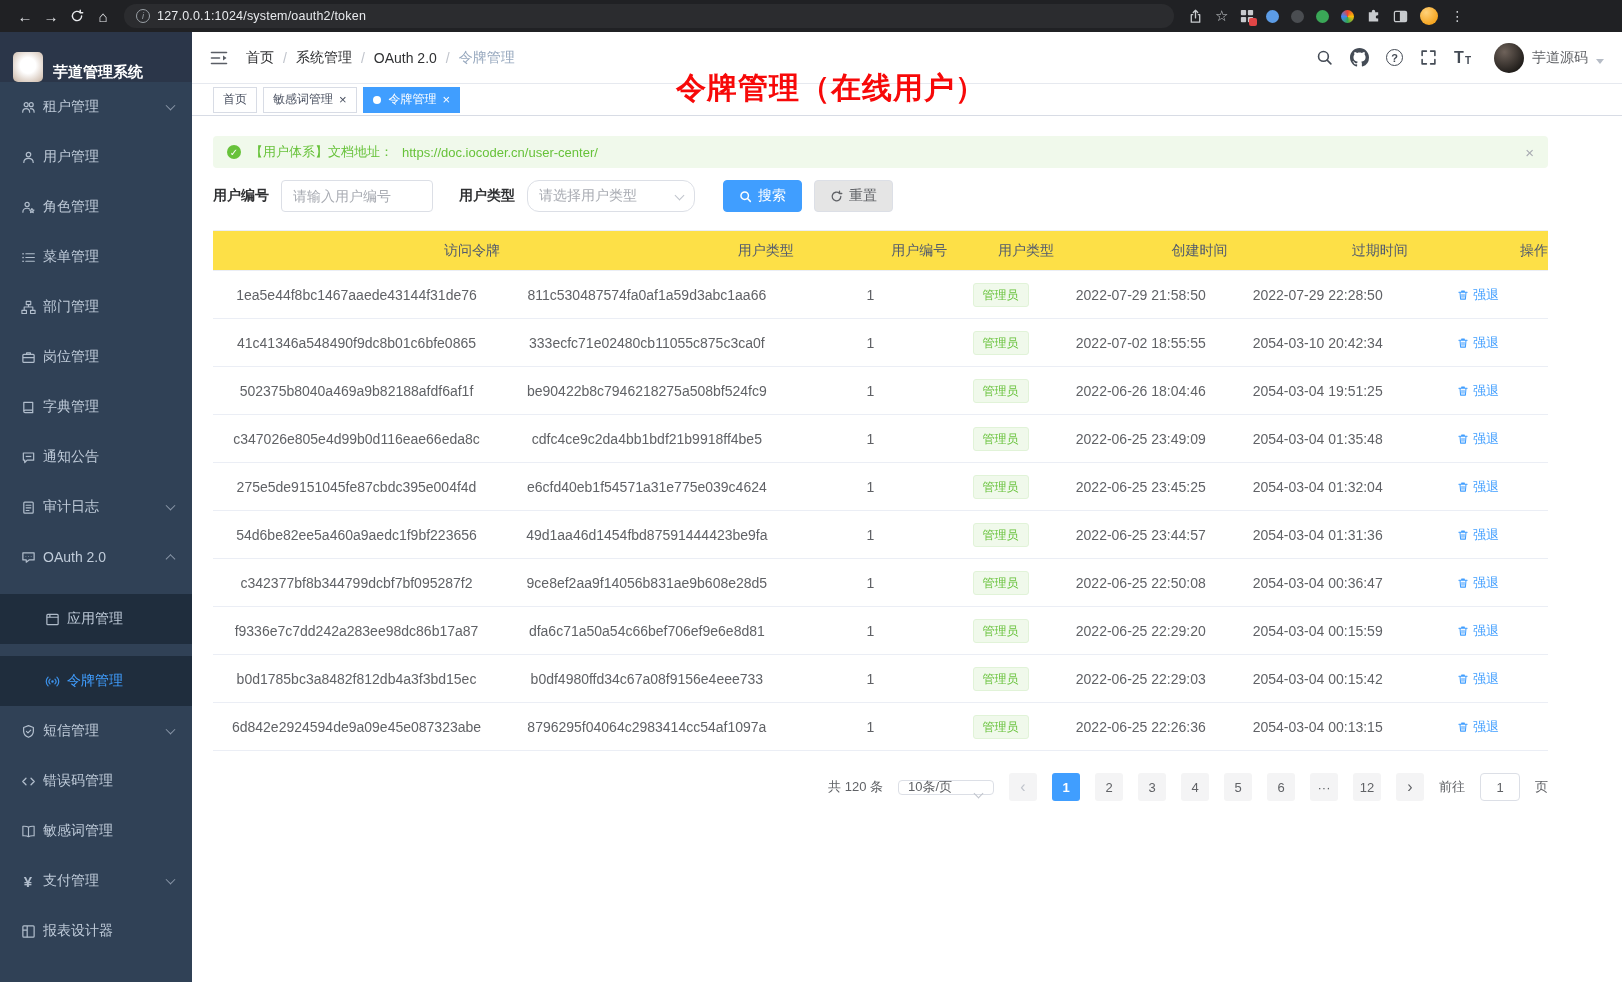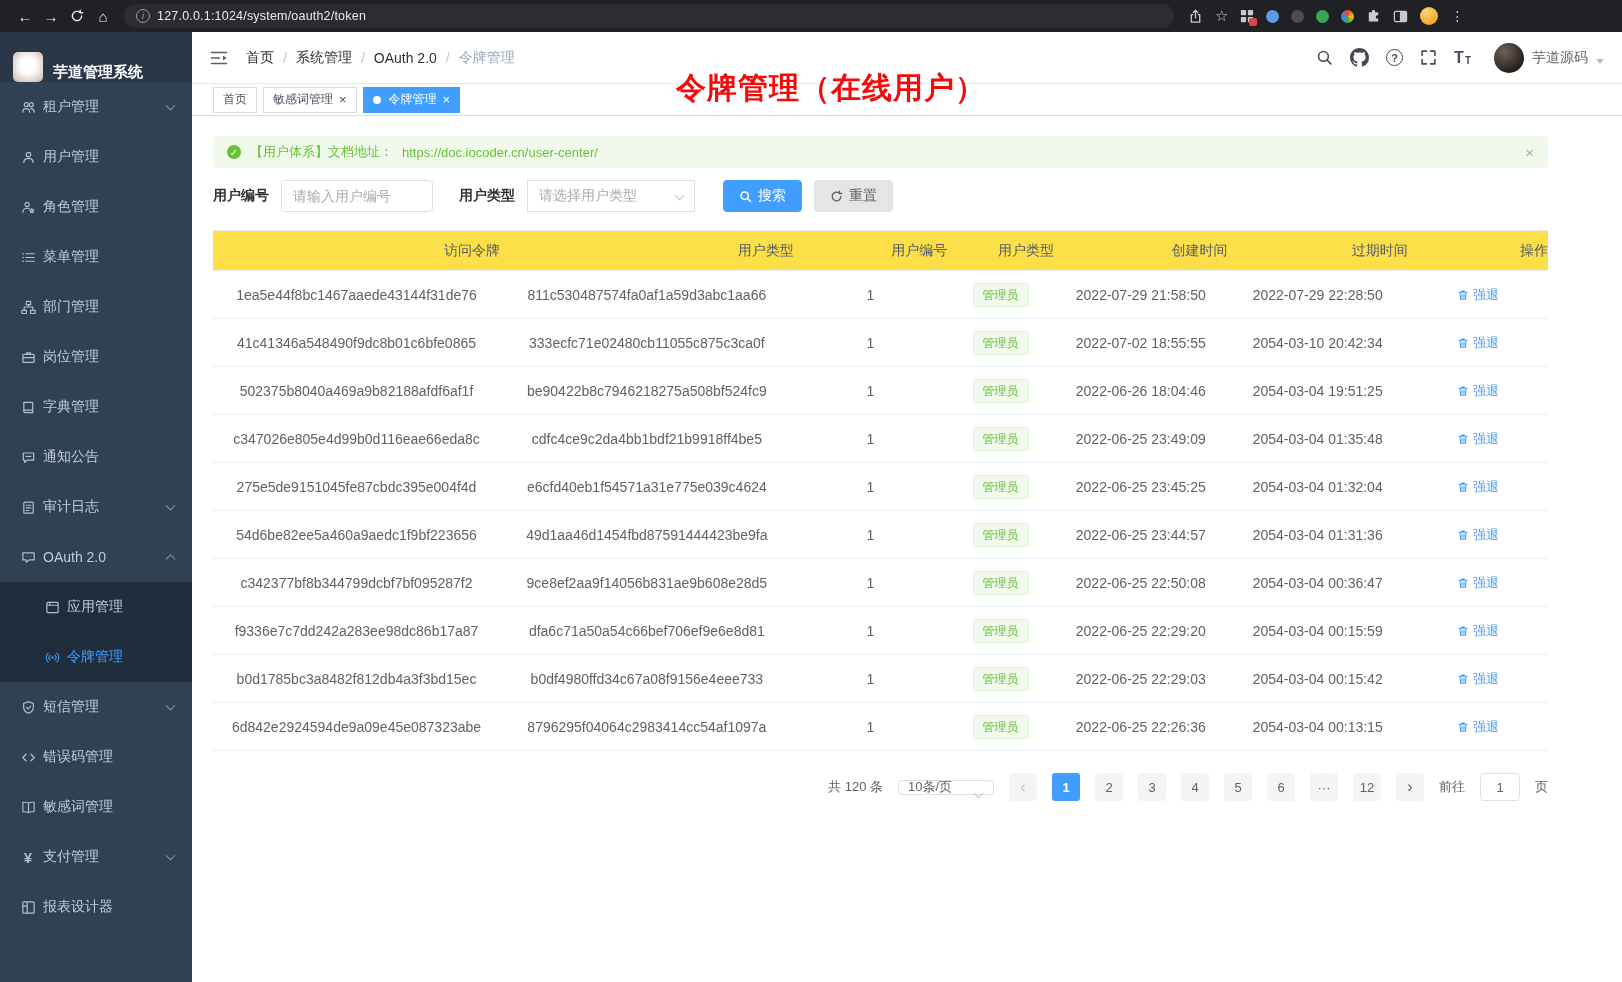--- a/index.html
+++ b/index.html
@@ -28,21 +28,21 @@
   .app { display:flex; height:950px; }
 
   
   .sidebar { width:192px; background:#304156; flex-shrink:0; display:flex; flex-direction:column; }
   .logo-row { height:50px; display:flex; align-items:flex-end; gap:10px; padding:0 13px; background:#2b3649; flex-shrink:0; }
   .logo-avatar { width:30px; height:30px; border-radius:5px; background:radial-gradient(circle at 50% 45%, #fff 35%, #d8c9bd 80%, #bfae9f); flex-shrink:0; }
   .logo-title { color:#fff; font-weight:700; font-size:15px; white-space:nowrap; }
   .menu { flex:1; overflow:hidden; }
   .menu-item { position:relative; height:50px; display:flex; align-items:center; gap:7px; padding:0 20px; color:#bfcbd9; font-size:14px; white-space:nowrap; }
   .menu-item .mi-icon { width:16px; height:16px; display:flex; align-items:center; justify-content:center; opacity:.9; flex-shrink:0; }
-  .menu-item.sub { background:#1f2d3d; padding-left:44px; }
+  .menu-item.sub { background:#1f2d3d; padding-left:44px;margin-top:12px; }
   .menu-item.active { color:#409eff; }
   .chev { position:absolute; right:18px; top:50%; width:7px; height:7px; border-right:1.4px solid #8a97a8; border-bottom:1.4px solid #8a97a8; }
   .chev.down { transform:translateY(-70%) rotate(45deg); }
   .chev.up { transform:translateY(-20%) rotate(-135deg); }
   .yen-ic { font-size:15px; font-weight:700; }
 
   
   .main { flex:1; position:relative; display:flex; flex-direction:column; background:#fff; min-width:0; }
 
   
@@ -70,21 +70,21 @@
 
   .alert { height:32px; background:#f0f9eb; border-radius:4px; display:flex; align-items:center; padding:0 14px; gap:9px; font-size:13px; color:#67c23a; }
   .check-ic { width:14px; height:14px; border-radius:50%; background:#67c23a; color:#fff; display:flex; align-items:center; justify-content:center; font-size:10px; flex-shrink:0; }
   .alert .doc-link { color:#67c23a; text-decoration:none; }
   .alert .a-close { margin-left:auto; color:#a8abb2; font-size:15px; }
 
   .filters { display:flex; align-items:center; margin-top:12px; }
   .f-label { font-weight:700; color:#303133; margin-right:12px; white-space:nowrap; }
   .f-input { width:152px; height:32px; border:1px solid #dcdfe6; border-radius:4px; padding:0 11px; font-size:14px; color:#606266; outline:none; margin-right:26px; font-family:inherit; }
   .f-input::placeholder { color:#a8abb2; }
-  .f-select { width:168px; height:32px; border:1px solid #dcdfe6; border-radius:0; padding:0 26px 0 11px; display:flex; align-items:center; position:relative; color:#a8abb2; margin-right:28px; font-size:14px; }
+  .f-select { width:168px; height:32px; border:1px solid #dcdfe6; border-radius:12px; padding:0 26px 0 11px; display:flex; align-items:center; position:relative; color:#a8abb2; margin-right:28px; font-size:14px; }
   .sel-caret { position:absolute; right:11px; top:11px; width:7px; height:7px; border-right:1.3px solid #c0c4cc; border-bottom:1.3px solid #c0c4cc; transform:rotate(45deg); }
   .btn { height:32px; border-radius:4px; padding:0 15px; display:inline-flex; align-items:center; gap:6px; font-size:14px; border:1px solid transparent; background:none; font-family:inherit; }
   .btn-primary { background:#409eff; color:#fff; border-color:#409eff; }
   .btn-plain { background:#e5e5e5; color:#606266; border-color:#dcdfe6; margin-left:12px; }
 
   
   .table { width:100%; border-collapse:collapse; margin-top:18px; font-size:14px; table-layout:fixed; }
   .table th { height:40px; background:#fde047; color:#515a6e; font-weight:400; border-top:1px solid #ebeef5; border-bottom:1px solid #ebeef5; text-align:right; }
   .table td { height:48px; border-bottom:1px solid #ebeef5; text-align:center; color:#606266; overflow:hidden; white-space:nowrap; }
   .el-tag { display:inline-block; height:24px; line-height:22px; padding:0 9px; background:#f0f9eb; border:1px solid #e1f3d8; border-radius:3px; color:#67c23a; font-size:12px; }

